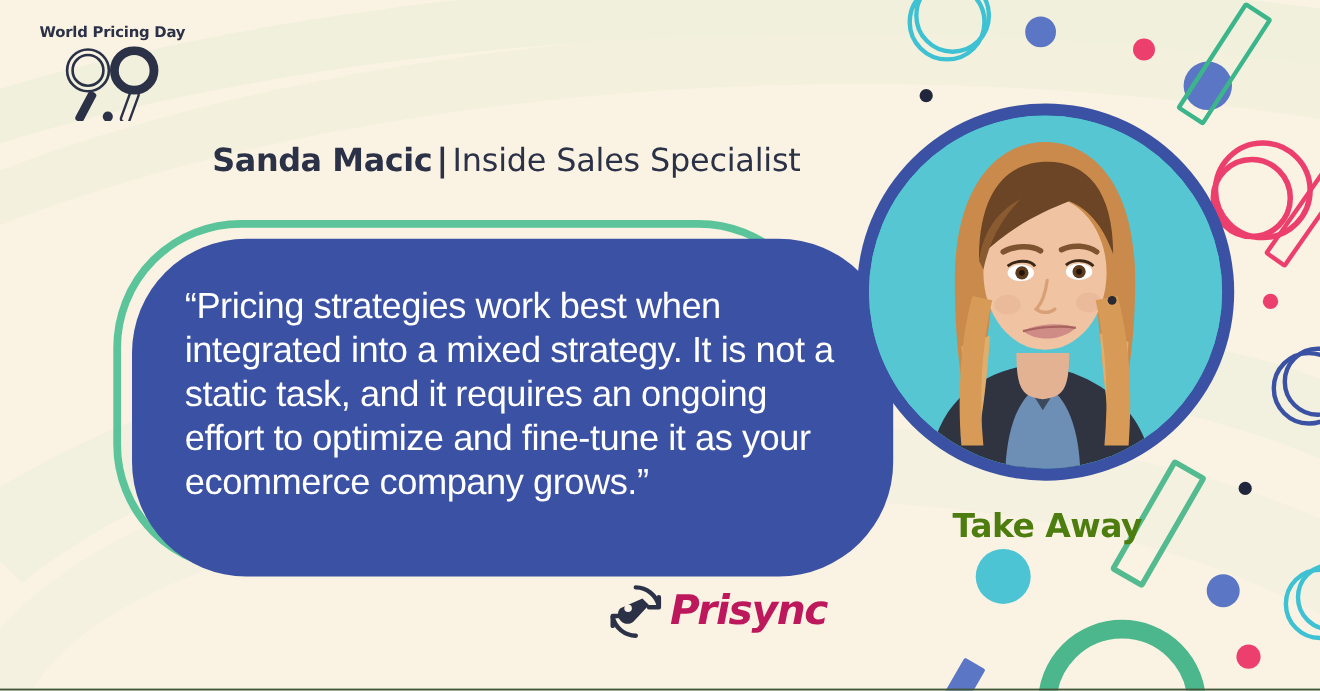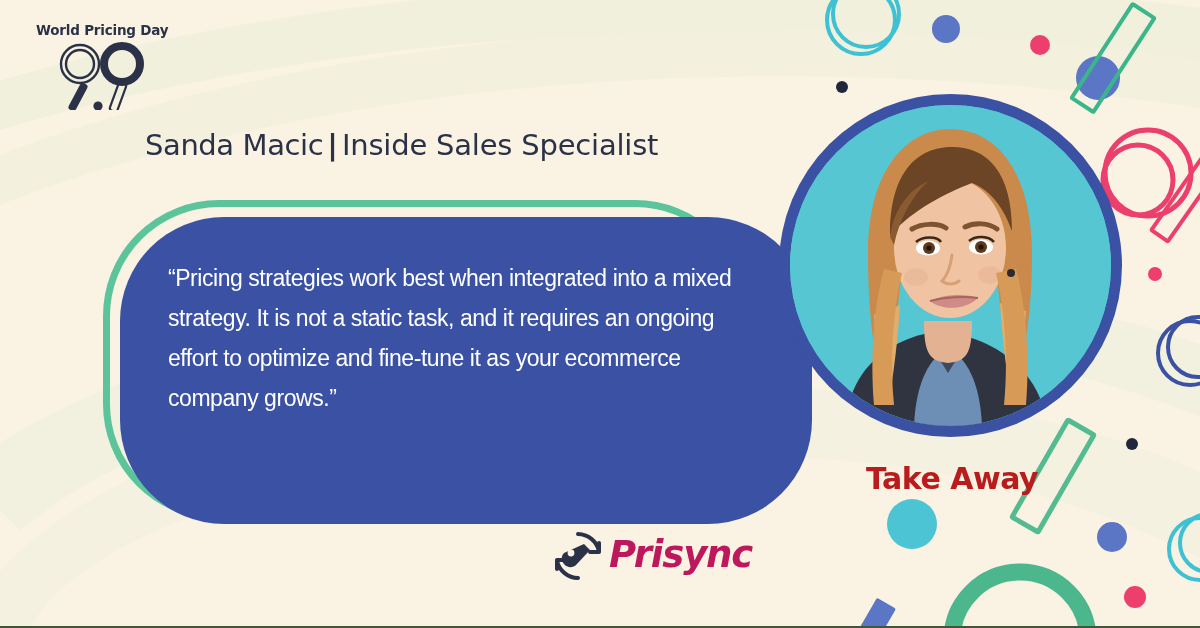--- a/index.html
+++ b/index.html
@@ -22,57 +22,57 @@
     position:absolute;left:4px;top:0px;
   }
   .wpd-mark{position:absolute;left:18px;top:20px;}
 
   
   .speaker{
     position:absolute;left:145px;top:131px;white-space:nowrap;
     font-family:"DejaVu Sans",sans-serif;
     font-size:29px;color:#2b3147;line-height:1;
   }
-  .speaker .nm{font-weight:normal;letter-spacing:-0.4px;}
+  .speaker .nm{font-weight:bold;letter-spacing:-0.4px;margin-left:48px;}
   .speaker .bar{font-weight:bold;margin:0 4px;}
   .speaker .role{font-weight:normal;letter-spacing:-0.2px;}
 
   
   .quote-stroke{
     position:absolute;left:103px;top:200px;width:648px;height:320px;
     border:7px solid #5cc49a;border-radius:116px;box-sizing:border-box;
   }
   .quote-card{
     position:absolute;left:120px;top:217px;width:692px;height:307px;
     background:#3b51a3;border-radius:104px;
     box-sizing:border-box;
   }
   .quote-text{
     position:absolute;left:168px;top:258px;width:600px;
     color:#ffffff;
     font-family:"Liberation Sans",sans-serif;
-    font-size:23px;line-height:40px;letter-spacing:-0.45px;
+    font-size:33px;line-height:40px;letter-spacing:-0.45px;
   }
 
   
   .portrait-wrap{position:absolute;left:779px;top:94px;width:343px;height:343px;}
   .portrait-ring{
     position:absolute;inset:0;border-radius:50%;
     background:#3b51a3;
   }
   .portrait-inner{
     position:absolute;left:11px;top:11px;width:321px;height:321px;
     border-radius:50%;overflow:hidden;background:#55c6d2;
   }
 
   
   .take-away{
     position:absolute;left:866px;top:461px;
     font-family:"DejaVu Sans",sans-serif;
-    font-size:30px;font-weight:bold;color:#b91c1c;
+    font-size:30px;font-weight:bold;color:#4d7c0f;
     letter-spacing:-0.5px;white-space:nowrap;
   }
 
   
   .prisync{position:absolute;left:553px;top:531px;width:210px;height:52px;}
   .prisync-word{
     position:absolute;left:56px;top:2px;
     font-family:"DejaVu Sans",sans-serif;
     font-size:37px;font-weight:bold;font-style:italic;
     color:#be185d;letter-spacing:-1.2px;white-space:nowrap;

